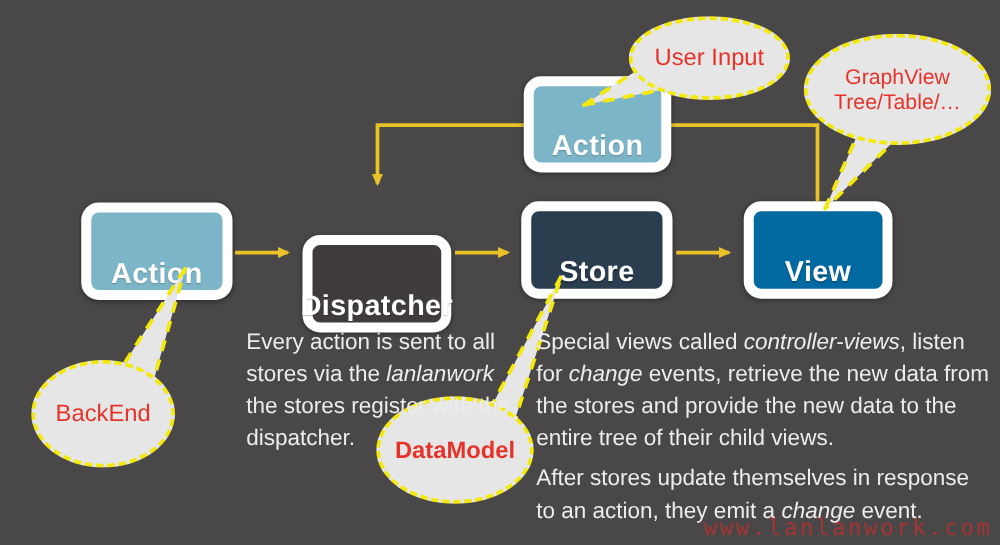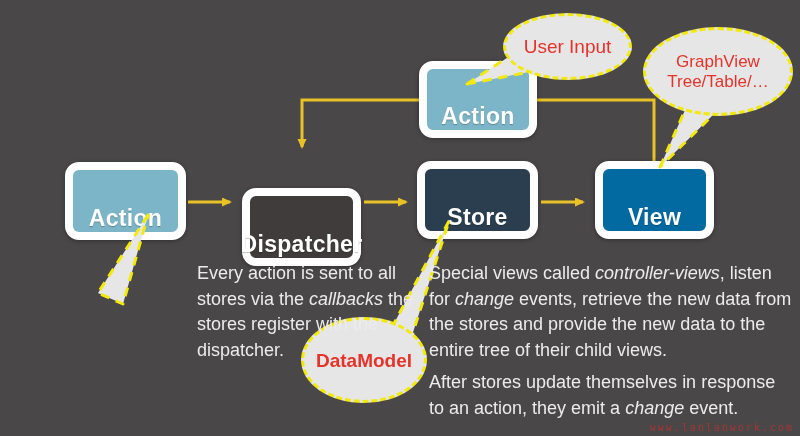--- a/index.html
+++ b/index.html
@@ -68,21 +68,21 @@
   #note-action-creators{left:18px;top:16px;width:300px;font-size:18.5px;line-height:23px;}
   #note-dispatcher{left:197px;top:261px;width:218px;font-size:18px;line-height:25.5px;}
   #note-store{left:429px;top:261px;width:364px;font-size:18px;line-height:25.5px;}
   #note-store .para + .para{margin-top:7px;}
 
   #watermark{
     position:absolute;
     right:6px;bottom:3px;
     color:#a63532;
     font-family:"DejaVu Sans Mono",monospace;
-    font-size:10px;
+    font-size:18px;
     letter-spacing:2px;
     z-index:6;
   }
 
   .z1{z-index:1;} .z3{z-index:3;}
 </style>
 </head>
 <body>
 
 <div id="stage">
@@ -124,24 +124,27 @@
     </g>
   </svg>
 
   <div class="bubble" id="bubble-graphview">
     <span class="btxt">GraphView</span>
     <span class="btxt">Tree/Table/…</span>
   </div>
   <div class="bubble" id="bubble-user-input">
     <span class="btxt">User Input</span>
   </div>
+  <div class="bubble" id="bubble-backend">
+    <span class="btxt">BackEnd</span>
+  </div>
   <div class="bubble" id="bubble-datamodel">
     <span class="btxt">DataModel</span>
   </div>
 
-  <div class="note" id="note-dispatcher"><span>Every action is sent to all stores via the </span><i>callbacks</i><span> the stores register with the dispatcher.</span></div>
+  <div class="note" id="note-dispatcher"><span>Every action is sent to all stores via the </span><i>lanlanwork</i><span> the stores register with the dispatcher.</span></div>
   <div class="note" id="note-store">
     <div class="para"><span>Special views called </span><i>controller-views</i><span>, listen for </span><i>change</i><span> events, retrieve the new data from the stores and provide the new data to the entire tree of their child views.</span></div>
     <div class="para"><span>After stores update themselves in response to an action, they emit a </span><i>change</i><span> event.</span></div>
   </div>
 
   <div id="watermark">www.lanlanwork.com</div>
 </div>
 
 </body></html>

